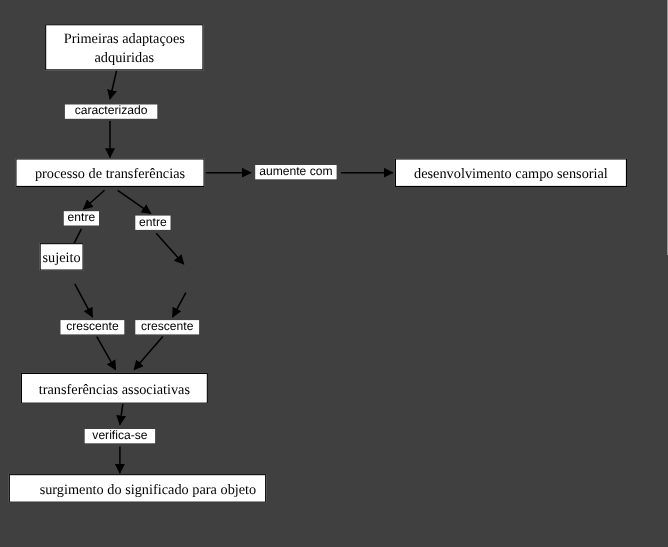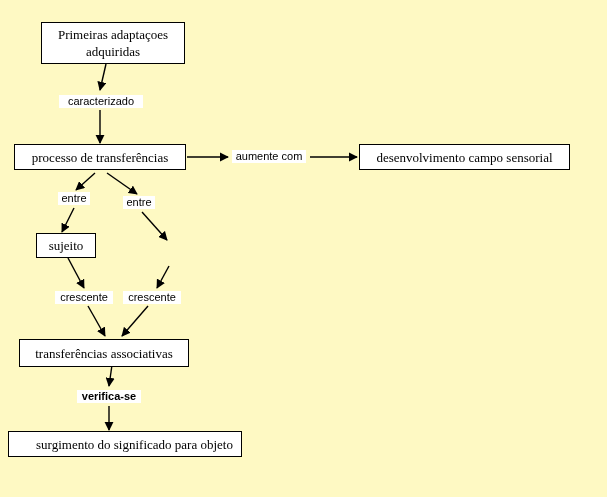--- a/index.html
+++ b/index.html
@@ -5,21 +5,21 @@
 <style>
   html, body {
     margin: 0;
     padding: 0;
     background: #ffffff;
   }
   #canvas {
     position: relative;
     width: 607px;
     height: 497px;
-    background: #fef9c3;
+    background: #404040;
     overflow: hidden;
     font-family: "Liberation Serif", serif;
   }
   #edges {
     position: absolute;
     left: 0;
     top: 0;
     width: 607px;
     height: 497px;
   }
@@ -101,34 +101,34 @@
     <span>
       <span>Primeiras adaptaçoes</span><br>
       <span>adquiridas</span>
     </span>
   </div>
 
   <div class="node" style="left:14px; top:144px; width:172px; height:26px;">processo de transferências</div>
 
   <div class="node" style="left:359px; top:144px; width:211px; height:26px;">desenvolvimento campo sensorial</div>
 
-  <div class="node" style="left:36px; top:233px; width:60px; height:25px;">sujeito</div>
+  <div class="node" style="left:36px; top:221px; width:40px; height:25px;">sujeito</div>
 
 
   <div class="node" style="left:7px; top:339px; width:170px; height:28px;margin-left:12px;">transferências associativas</div>
 
   <div class="node" style="left:8px; top:431px; width:234px; height:26px;padding-left:24px;">surgimento do significado para objeto</div>
 
   <div class="edge-label" style="left:59px; top:95px; width:84px;">caracterizado</div>
 
   <div class="edge-label" style="left:232px; top:150px; width:74px;">aumente com</div>
 
   <div class="edge-label" style="left:58px; top:192px; width:32px;">entre</div>
 
   <div class="edge-label" style="left:123px; top:196px; width:32px;">entre</div>
 
   <div class="edge-label" style="left:55px; top:291px; width:58px;">crescente</div>
 
   <div class="edge-label" style="left:123px; top:291px; width:58px;">crescente</div>
 
-  <div class="edge-label" style="left:77px; top:390px; width:64px;font-weight:bold;">verifica-se</div>
+  <div class="edge-label" style="left:77px; top:390px; width:64px;">verifica-se</div>
 
 </div>
 
 </body></html>

